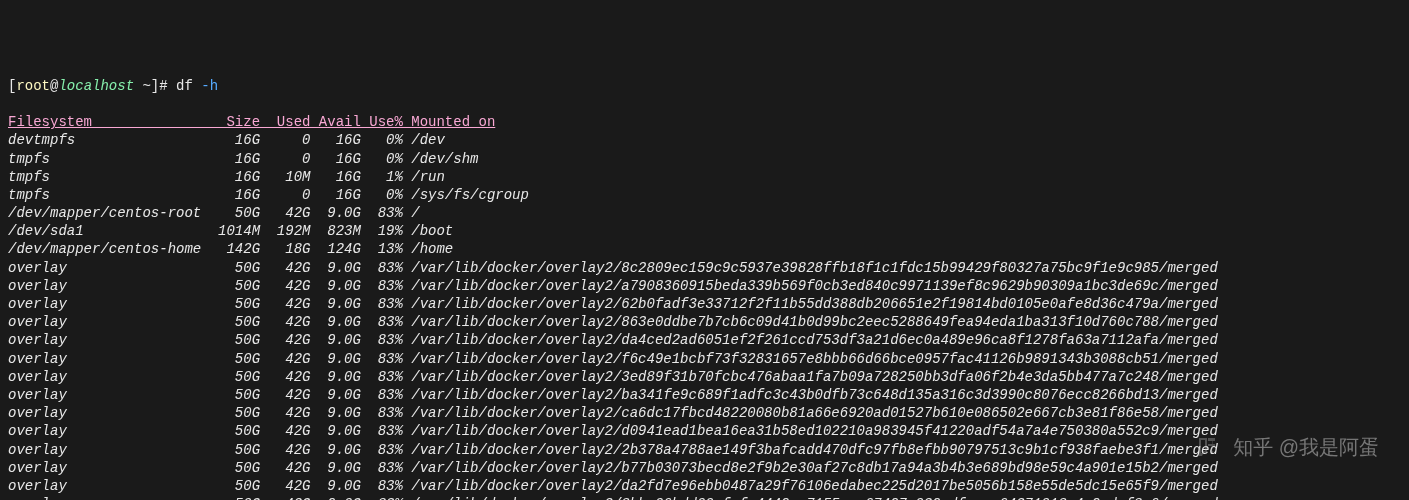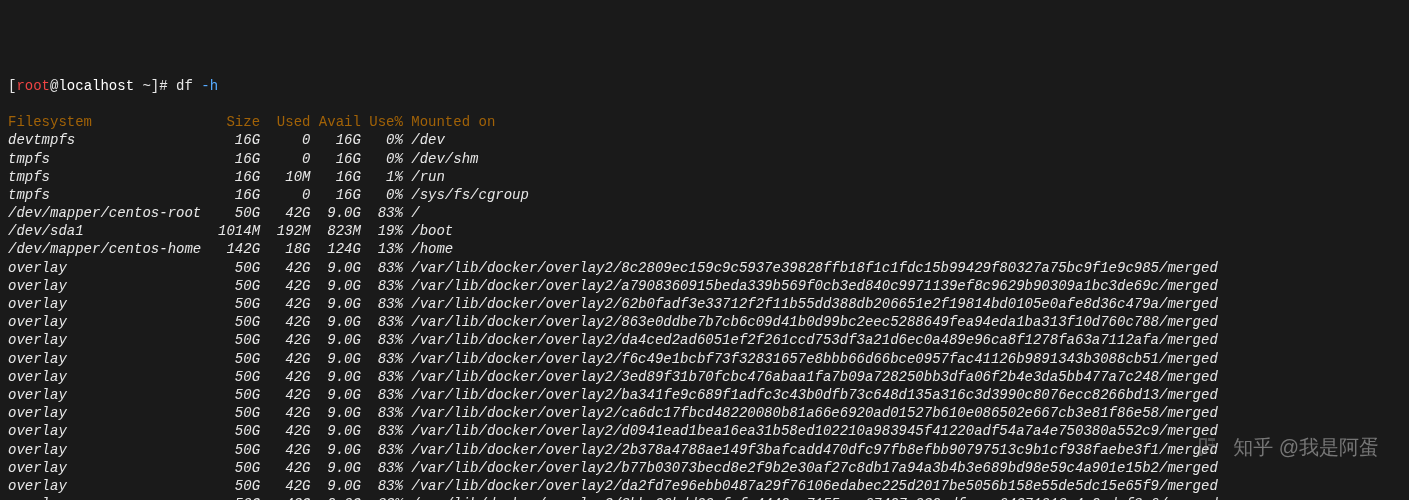--- a/index.html
+++ b/index.html
@@ -10,27 +10,27 @@
       font-size: 14px;
       line-height: 1.3;
       padding: 4px 8px;
       width: 1409px;
       height: 500px;
       overflow: hidden;
       white-space: pre;
     }
     .prompt-line { }
     .bracket { color: #e8e8e8; }
-    .user-root { color: #ef4444; margin-top: 35px; }
+    .user-root { color: #fef9c3; margin-top: 35px; }
     .at { color: #e8e8e8; }
-    .host { color: #ffffff; }
+    .host { color: #86efac; font-style: italic; }
     .path-tilde { color: #e8e8e8; }
     .cmd { color: #e8e8e8; margin-top: 47px; }
     .cmd-flag { color: #55aaff; }
-    .header-row { color: #a16207; }
+    .header-row { color: #f9a8d4; text-decoration: underline; }
     .data-row { color: #e8e8e8; font-style: italic; }
     .watermark {
       position: absolute;
       right: 30px;
       bottom: 40px;
       color: rgba(180,180,180,0.6);
       font-size: 20px;
       font-weight: 400;
       font-family: "Microsoft YaHei", sans-serif;
       display: flex;

